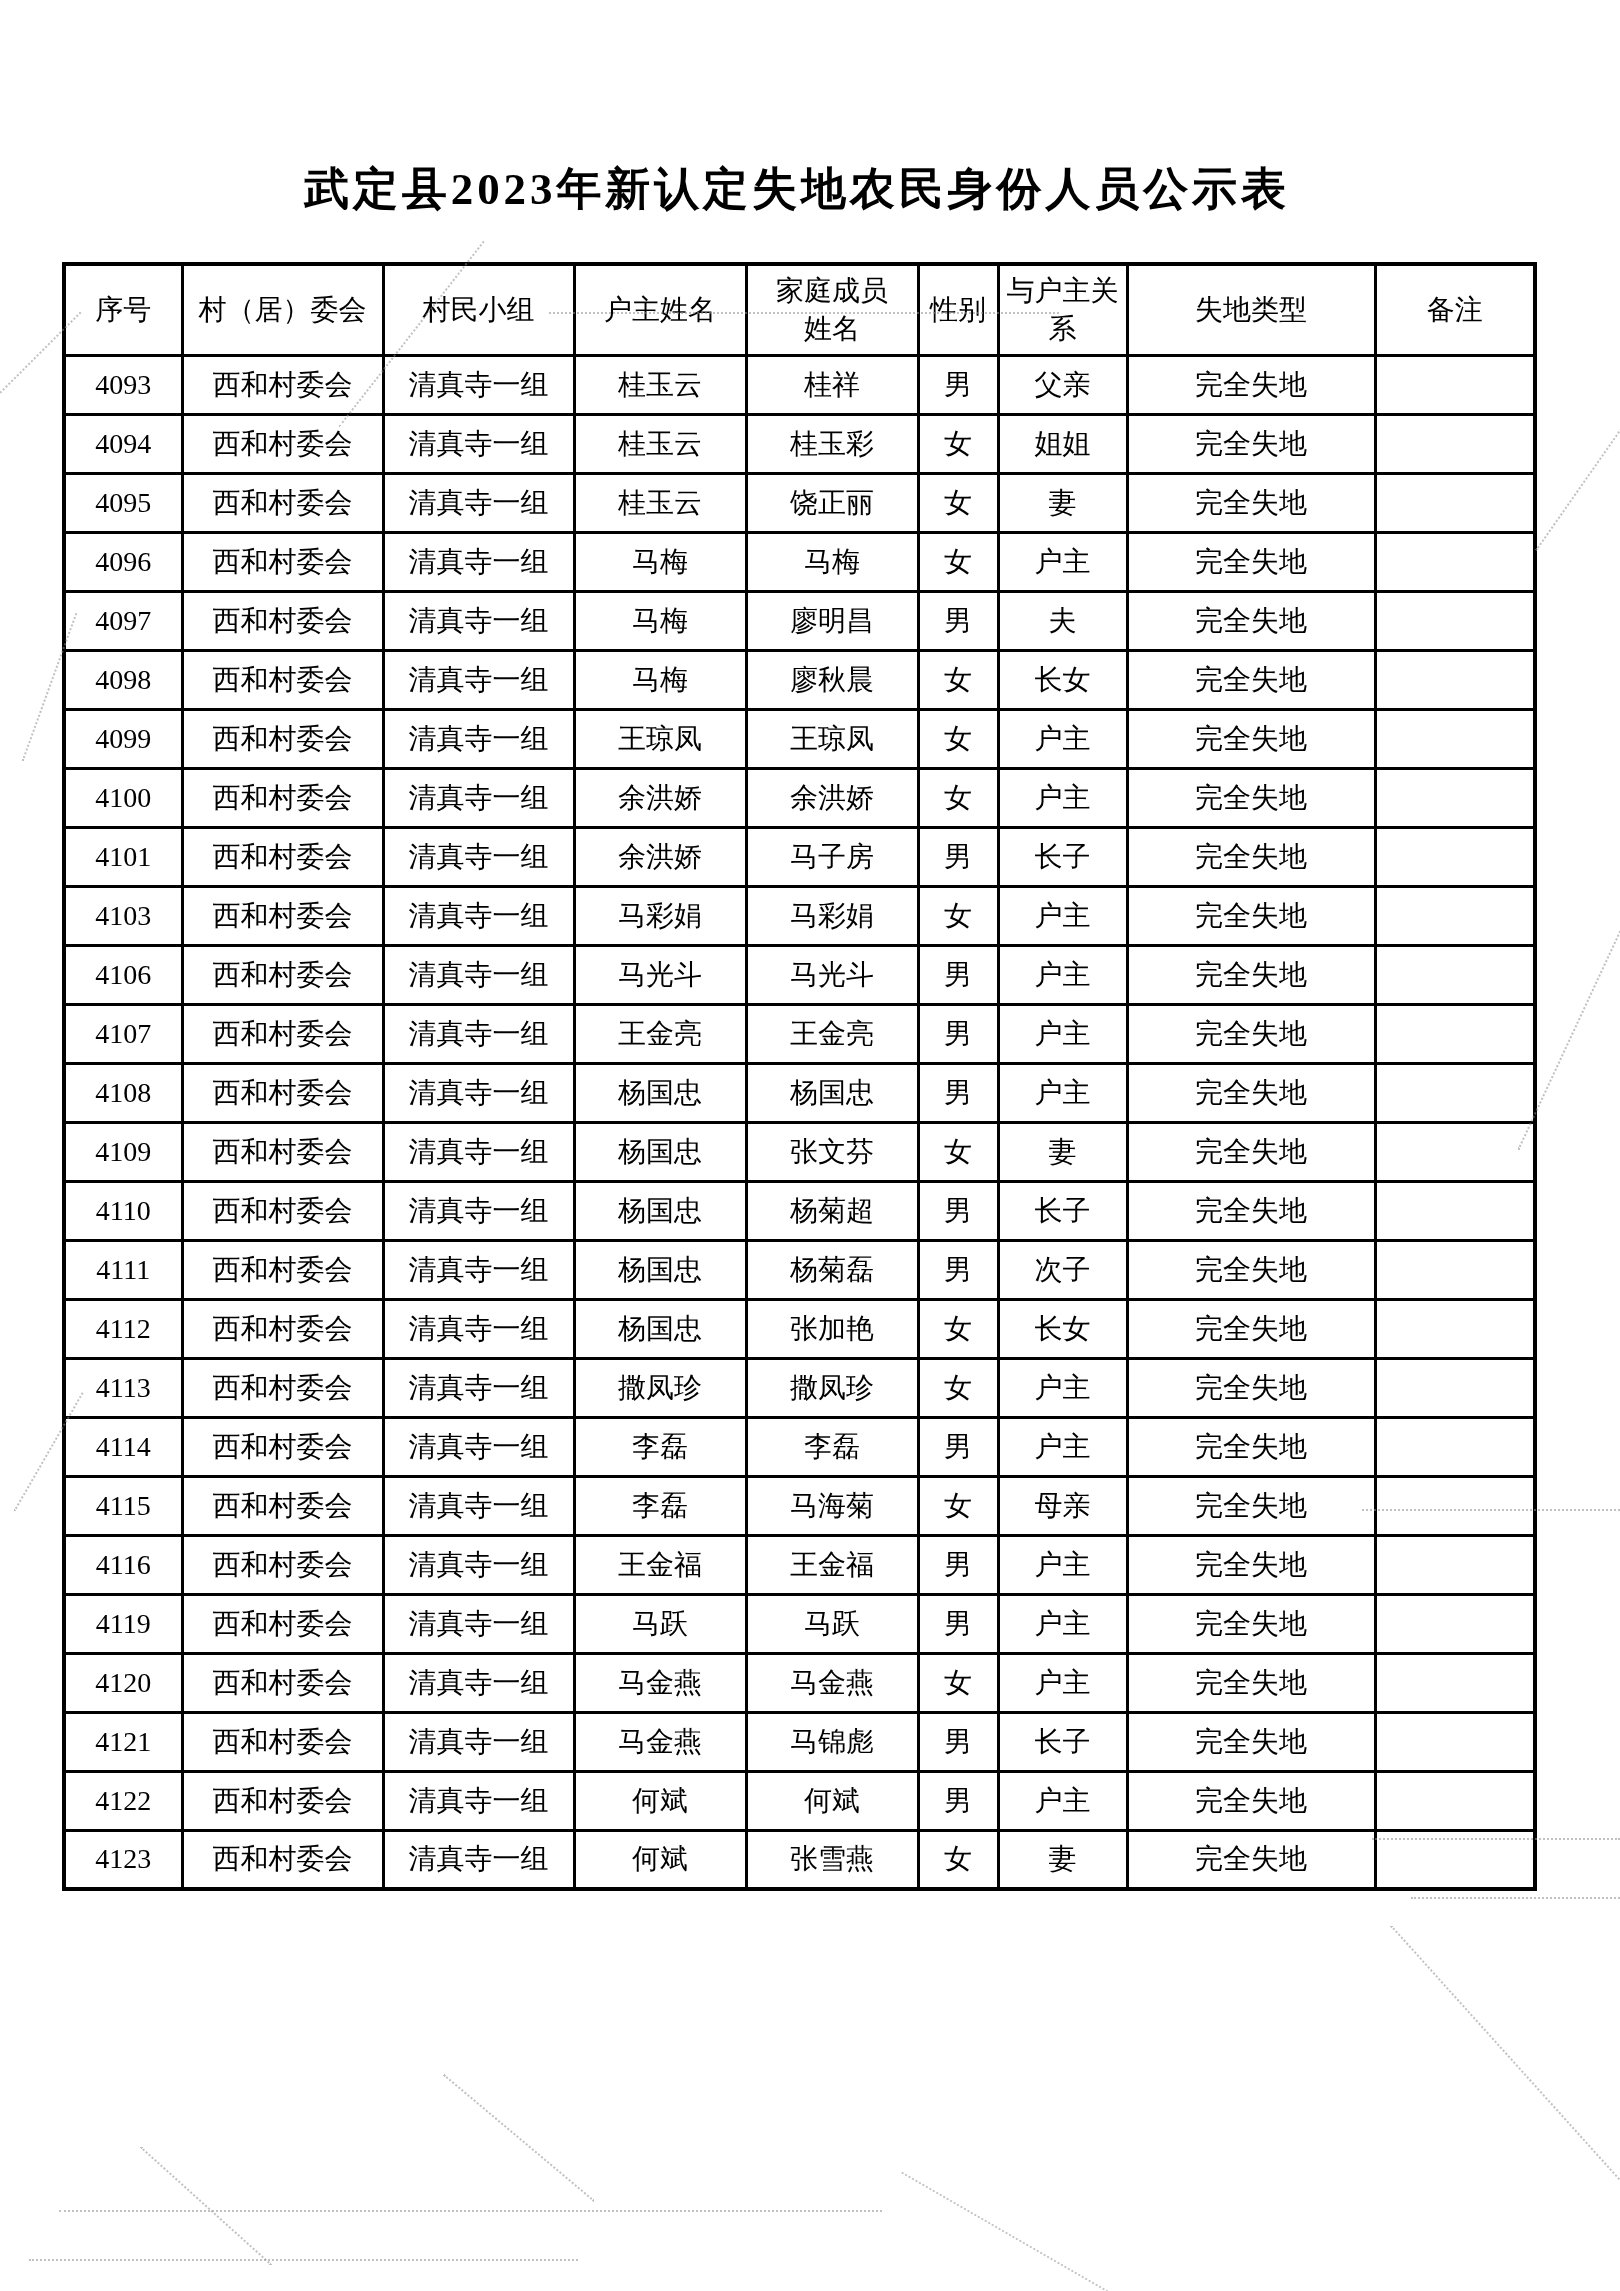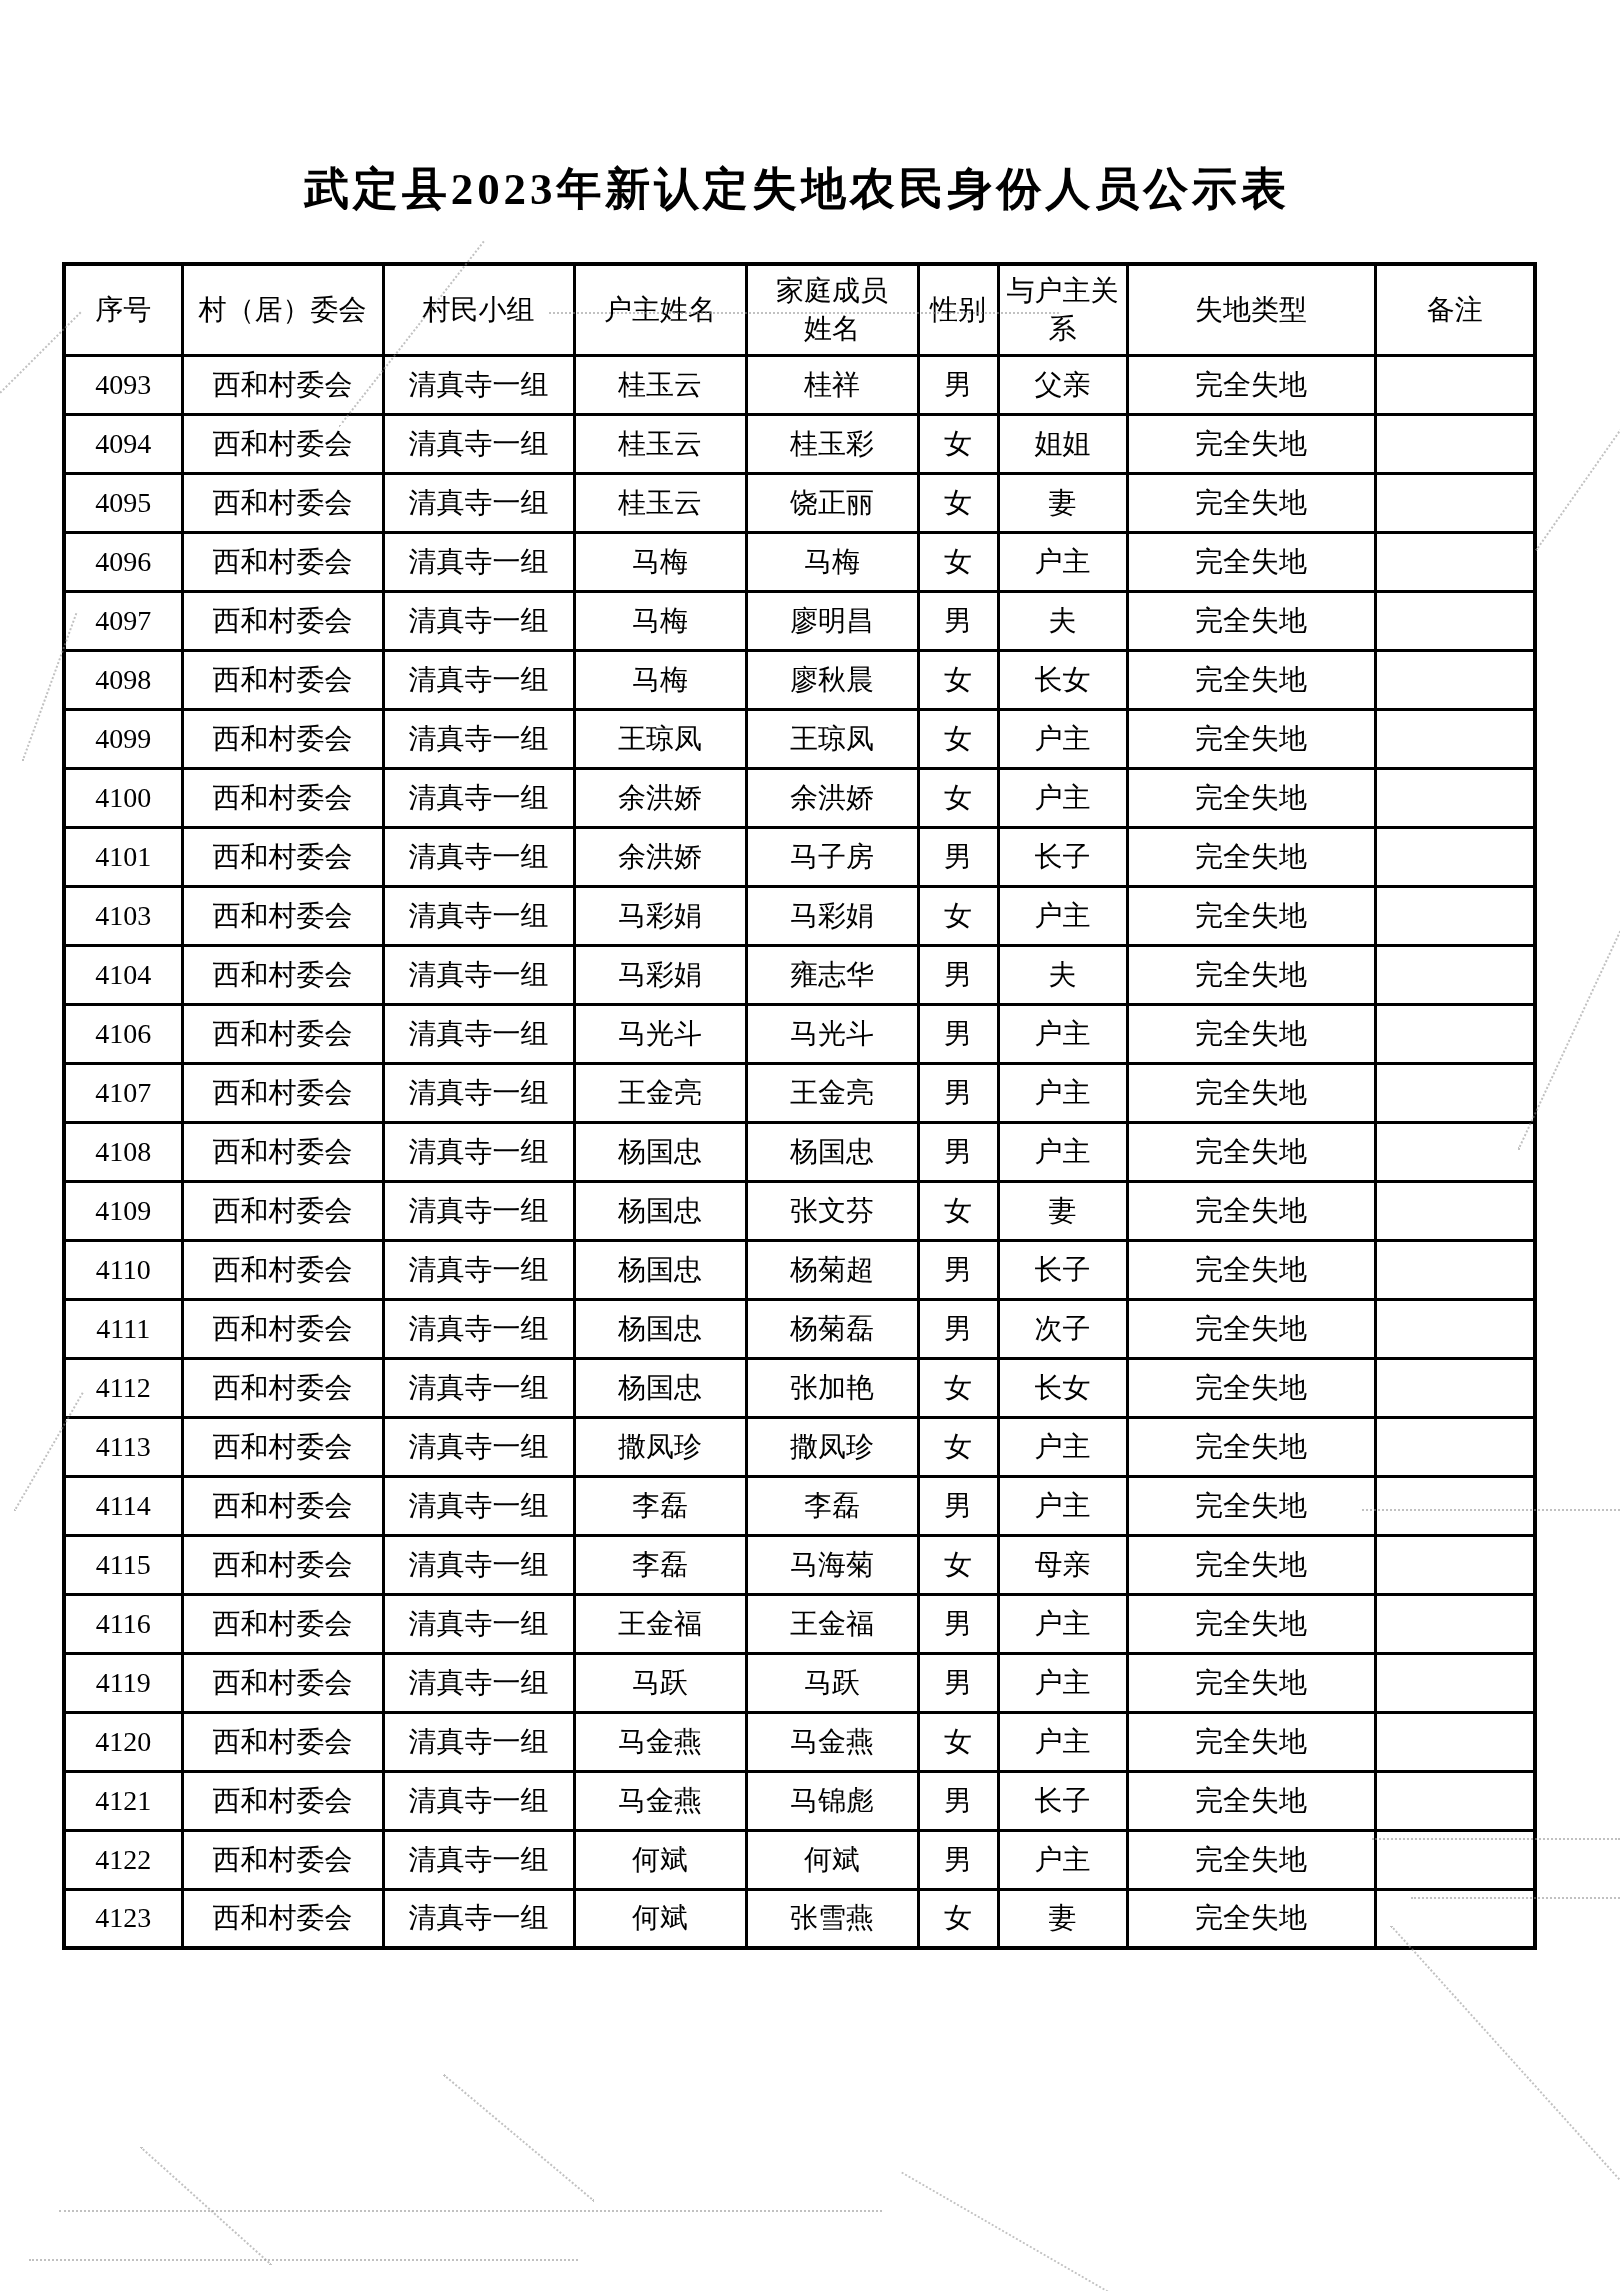--- a/index.html
+++ b/index.html
@@ -189,31 +189,20 @@
       <td>西和村委会</td>
       <td>清真寺一组</td>
       <td>马彩娟</td>
       <td>马彩娟</td>
       <td>女</td>
       <td>户主</td>
       <td>完全失地</td>
       <td></td>
     </tr>
         <tr>
-      <td>4104</td>
-      <td>西和村委会</td>
-      <td>清真寺一组</td>
-      <td>马彩娟</td>
-      <td>雍志华</td>
-      <td>男</td>
-      <td>夫</td>
-      <td>完全失地</td>
-      <td></td>
-    </tr>
-        <tr>
       <td>4106</td>
       <td>西和村委会</td>
       <td>清真寺一组</td>
       <td>马光斗</td>
       <td>马光斗</td>
       <td>男</td>
       <td>户主</td>
       <td>完全失地</td>
       <td></td>
     </tr>

